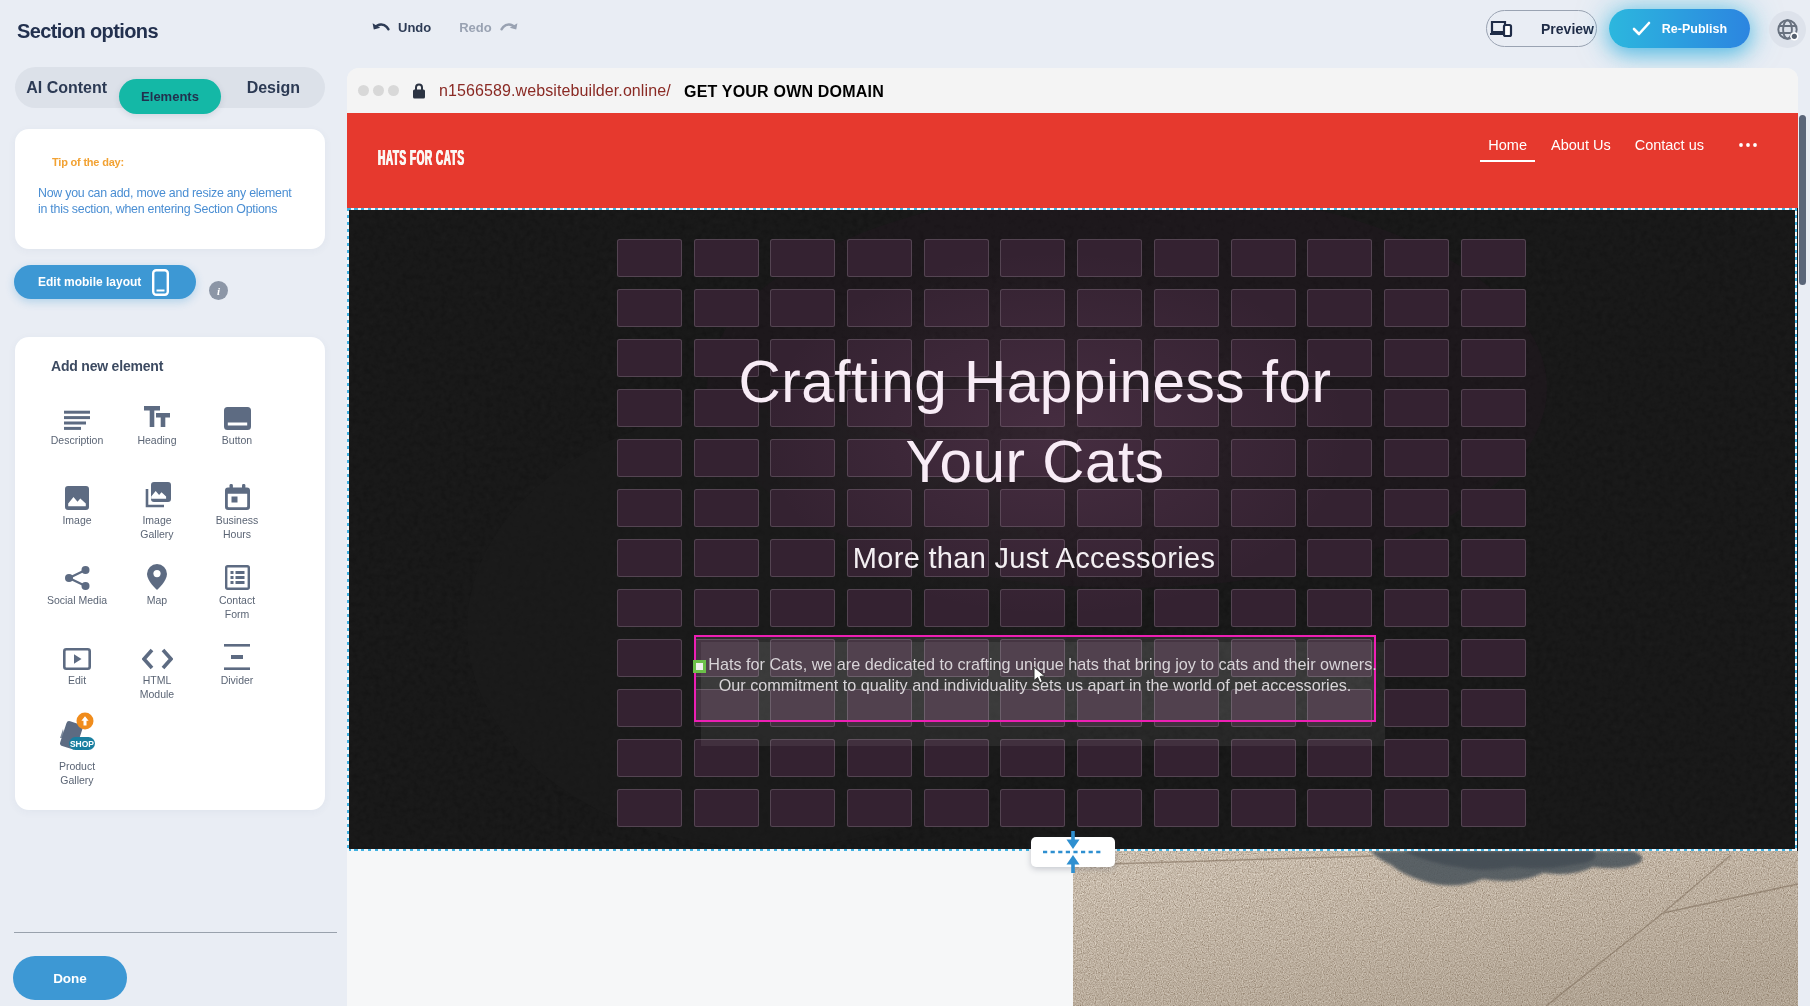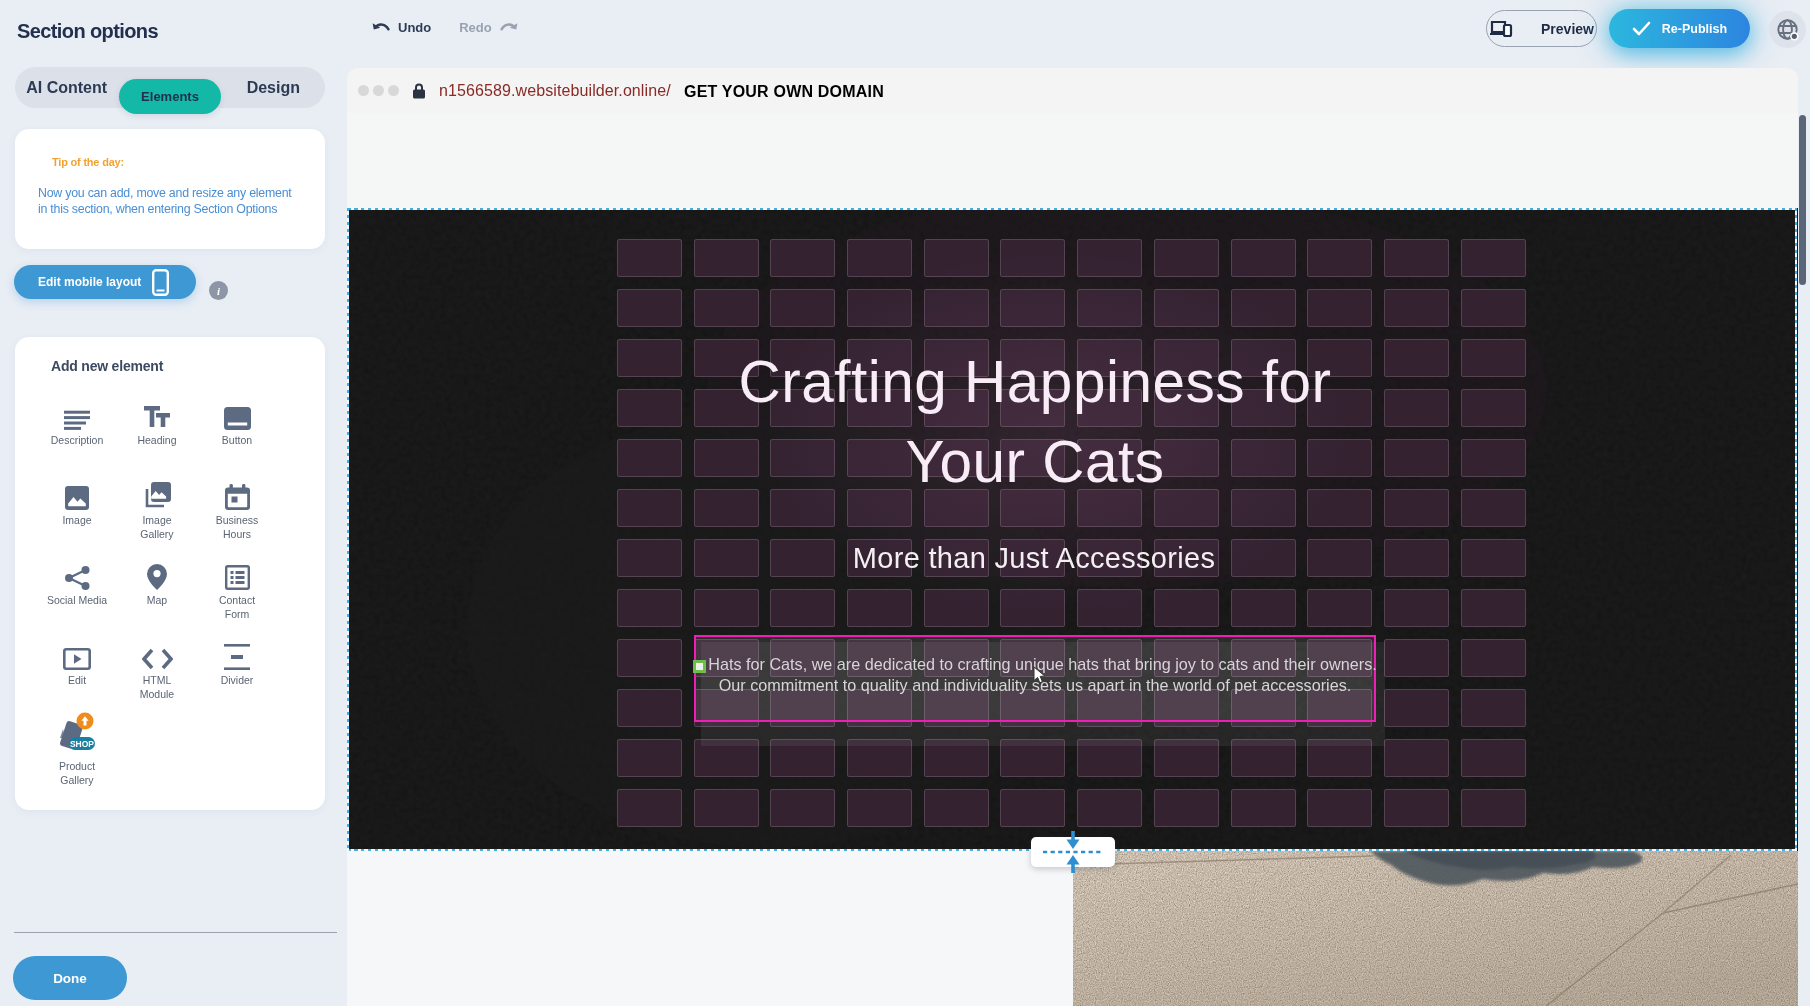--- a/index.html
+++ b/index.html
@@ -309,20 +309,33 @@
 
 <div class="abs sep"></div>
 <div class="abs btn-done">Done</div>
 
 <div class="abs browser">
   <div class="urlbar"></div>
   <div class="dot" style="left:11px;"></div>
   <div class="dot" style="left:26px;"></div>
   <div class="dot" style="left:41px;"></div>
 
+  <div class="site-header">
+    <div class="logo">HATS FOR CATS</div>
+    <div class="nav">
+      <span class="home">Home</span>
+        <span>About Us</span>
+        <span>Contact us</span>
+        <svg width="20" height="6" viewBox="0 0 20 6" style="margin-left:10px;">
+          <circle cx="3" cy="3" r="1.9" fill="#fff"></circle>
+          <circle cx="10" cy="3" r="1.9" fill="#fff"></circle>
+          <circle cx="17" cy="3" r="1.9" fill="#fff"></circle>
+        </svg>
+    </div>
+  </div>
 
   <div class="hero">
     <svg width="1451" height="643" style="position:absolute;left:0;top:0;">
       <defs>
           <filter id="hnoise">
             <feTurbulence type="fractalNoise" baseFrequency="0.18" numOctaves="3" seed="11"></feTurbulence>
             <feColorMatrix type="saturate" values="0"></feColorMatrix>
           </filter>
         </defs>
       <rect width="1451" height="643" fill="#131313"></rect>

